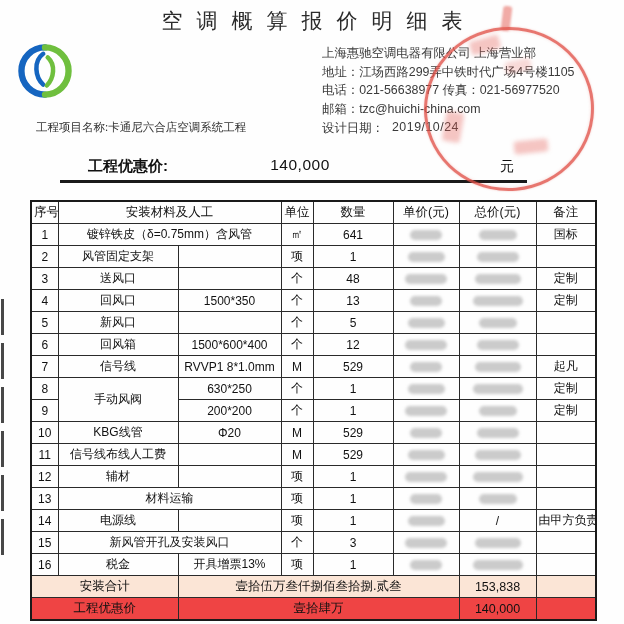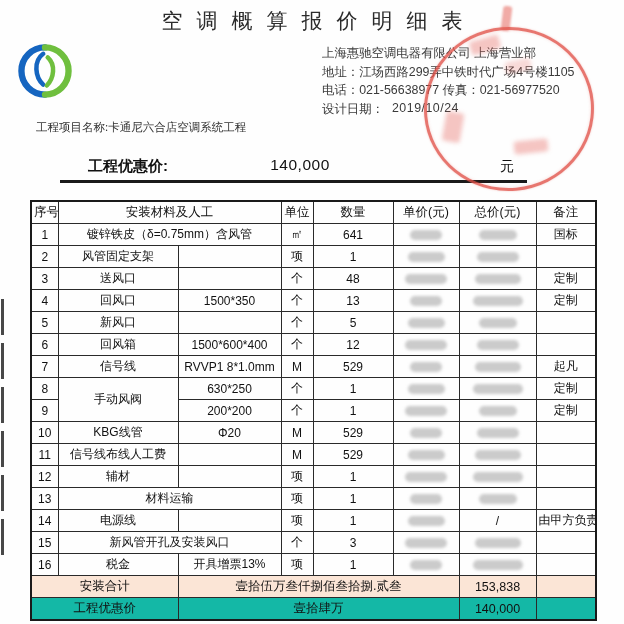--- a/index.html
+++ b/index.html
@@ -51,21 +51,21 @@
               table-layout:fixed;border:2px solid #1a1a1a;font-size:12px;color:#111;}
   table.quote th,table.quote td{border:1px solid #2a2a2a;height:21px;padding:0 2px;
               text-align:center;overflow:hidden;white-space:nowrap;font-weight:normal;}
   table.quote thead th{font-size:12.5px;}
   td.name{text-align:left;padding-left:5px;}
   td.name-merged{text-align:center;}
   .smudge{display:inline-block;height:10px;border-radius:5px;background:#cbcbcb;
           filter:blur(1.4px);vertical-align:middle;}
   tfoot td{font-size:12.5px;}
   .frow-subtotal td{background:#fbe5d6;}
-  .frow-discount td{background:#14b8a6;}
+  .frow-discount td{background:#ef4444;}
 </style>
 </head>
 <body>
 
 <div class="page">
 
   <div class="doc-title">空调概算报价明细表</div>
 
   <div class="logo">
     <span>
@@ -75,20 +75,21 @@
         <path d="M30 13 C 19 21 21 39 30 47" fill="none" stroke="#1565c0" stroke-width="5" stroke-linecap="round"></path>
         <path d="M35 17 C 44 25 42 40 34 48" fill="none" stroke="#6fbf3e" stroke-width="5" stroke-linecap="round"></path>
       </svg>
     </span>
   </div>
 
   <div class="company">
     <div>上海惠驰空调电器有限公司 上海营业部</div>
     <div>地址：江场西路299弄中铁时代广场4号楼1105</div>
     <div>电话：021-56638977 传真：021-56977520</div>
+    <div>邮箱：tzc@huichi-china.com</div>
     <div class="date-line">
       <span>设计日期：</span><span class="date-val">2019/10/24</span>
     </div>
   </div>
 
   <div class="project-name">工程项目名称:卡通尼六合店空调系统工程</div>
 
   <div class="price-line-label">工程优惠价:</div>
   <div class="price-line-value">140,000</div>
   <div class="price-line-unit">元</div>

